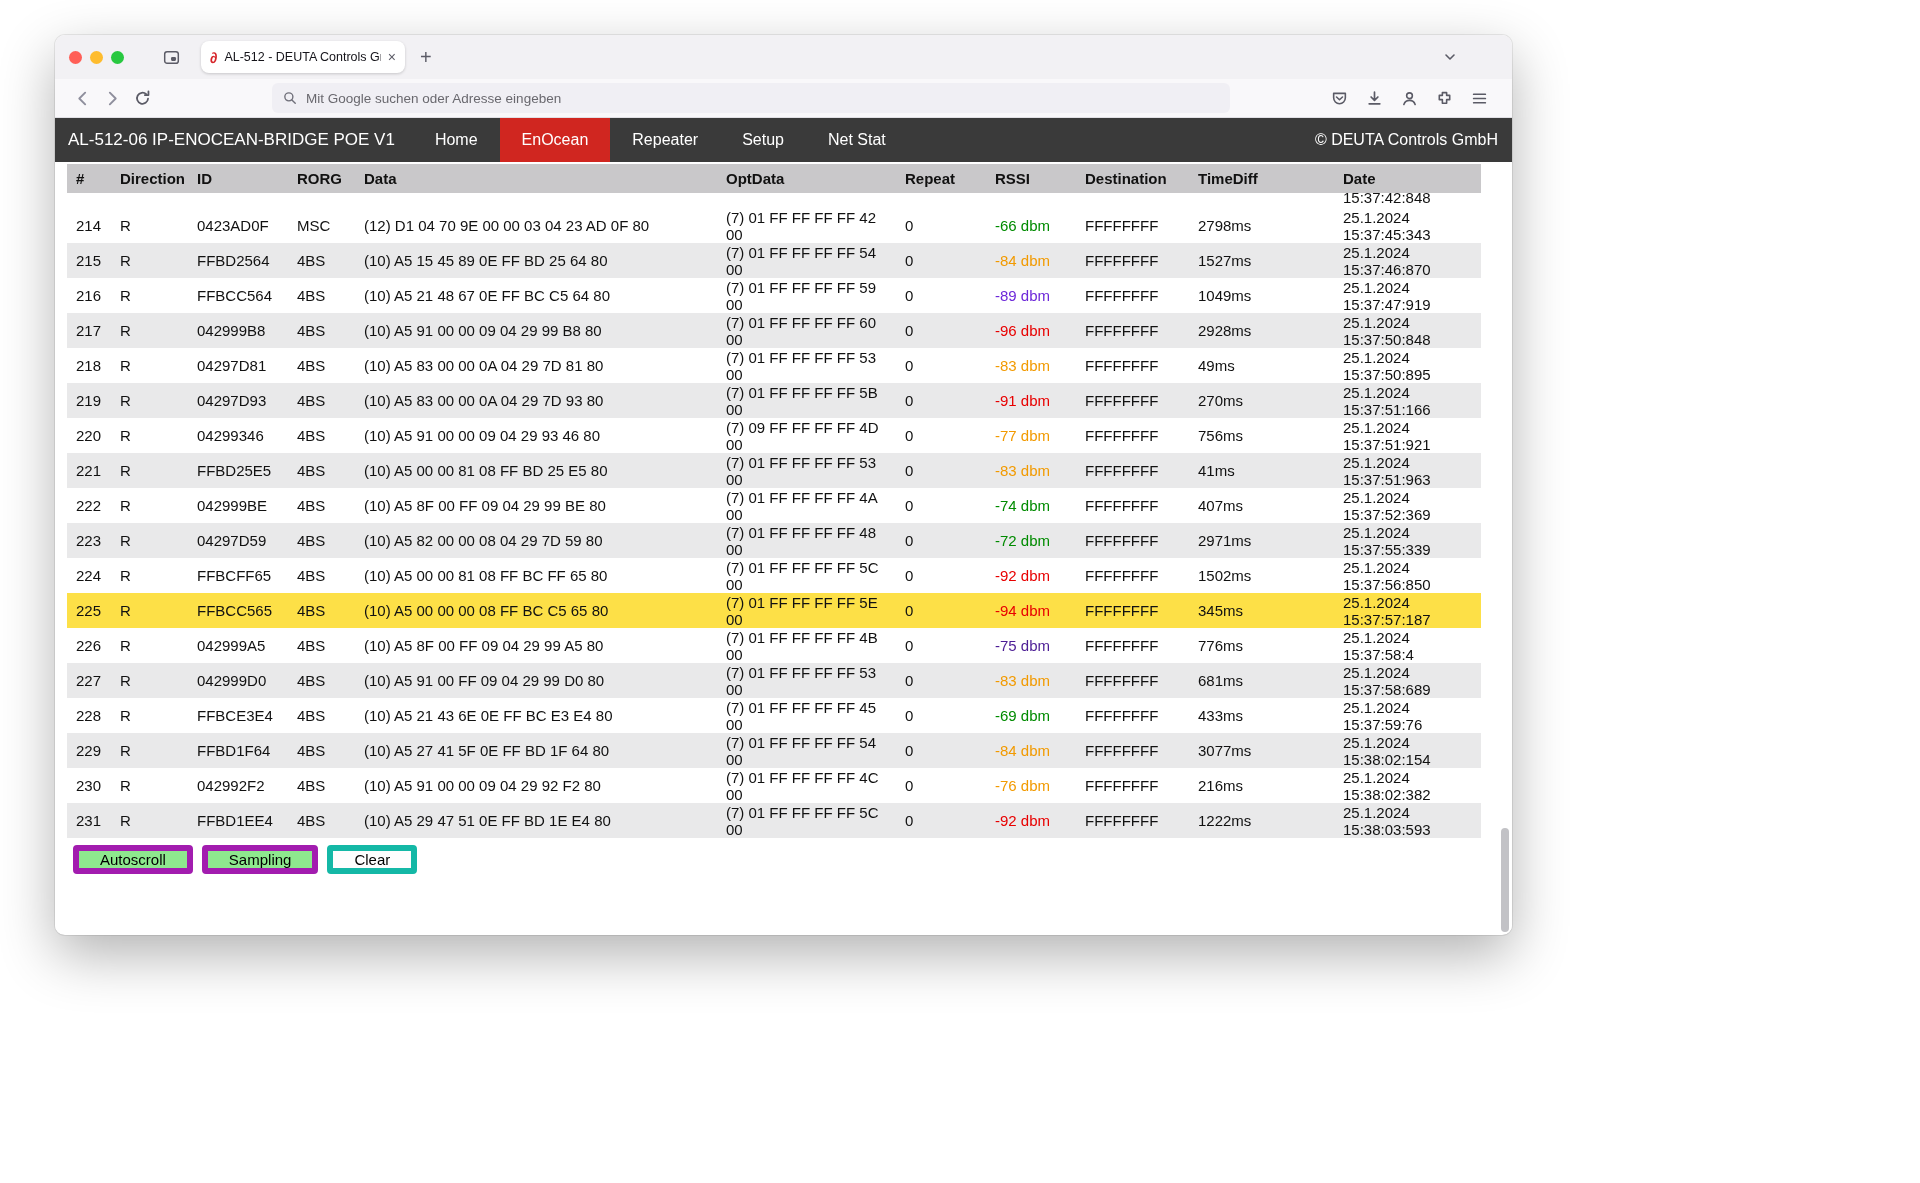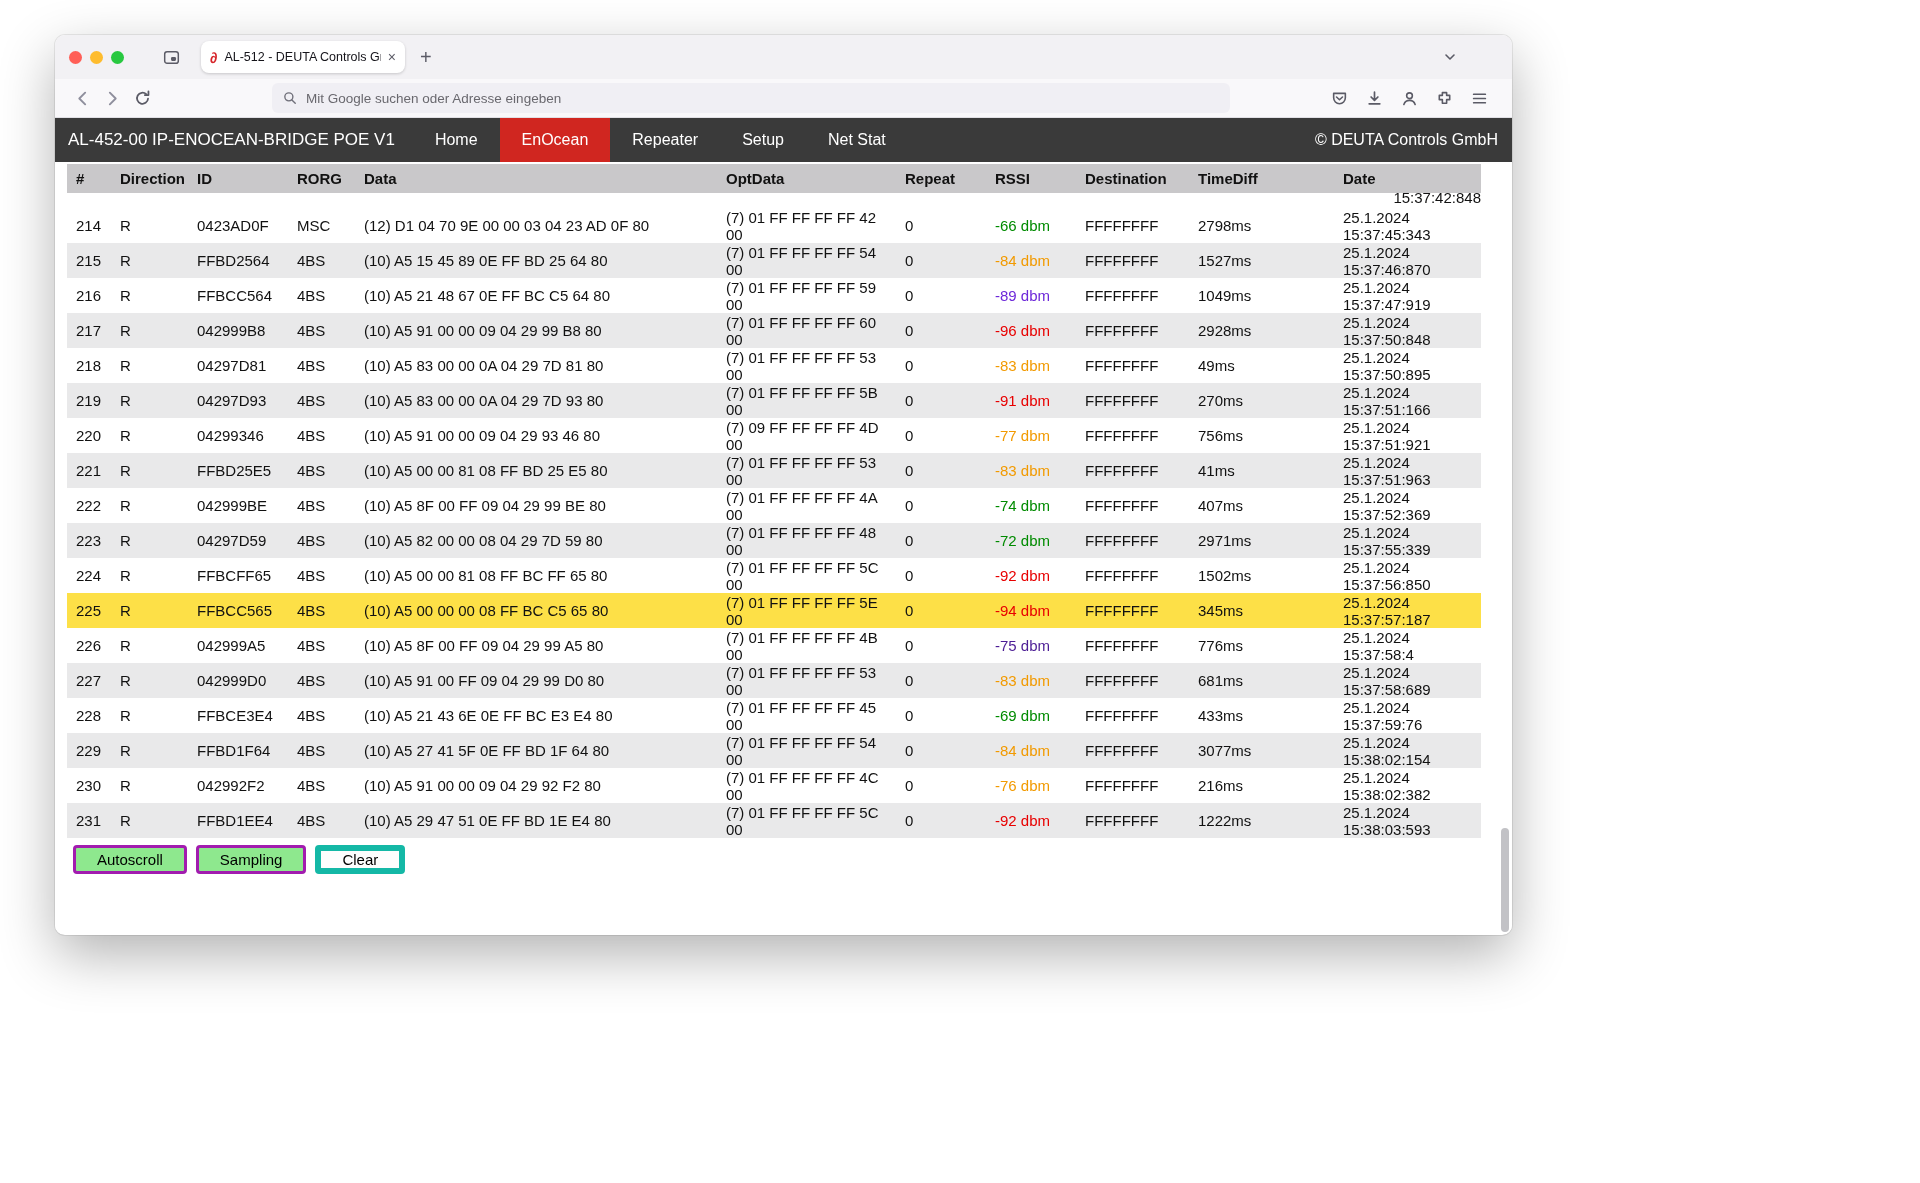--- a/index.html
+++ b/index.html
@@ -39,25 +39,25 @@
   .copyright { margin-left:auto; margin-right:14px; font-size:16px; white-space:nowrap; }
 
   table { border-collapse:collapse; table-layout:fixed; width:1414px; margin:2px 0 0 12px; font-size:15px; color:#111; }
   th { background:#c9c8ca; text-align:left; font-weight:bold; padding:0 0 0 9px; height:29px; }
   td { padding:0 0 0 9px; height:35px; vertical-align:middle; line-height:17px; overflow:hidden; }
   tr.stripe { background:#e9e9ea; }
   tr.hl { background:#fde047; }
   td.rssi { font-weight:normal; }
   .partial-row td { height:15px; }
   .clip { height:15px; overflow:hidden; }
-  .clip span { display:block; line-height:19px; margin-top:-5px;text-align:right; }
+  .clip span { display:block; line-height:19px; margin-top:-5px; }
 
   .footer { margin:7px 0 0 18px; display:flex; gap:9px; }
   .fbtn { height:29px; font-size:15px; border-radius:4px; padding:0 21px; font-family:inherit; color:#000; }
-  .fbtn.green { background:#8ee88e; border:3px solid #a21caf; }
+  .fbtn.green { background:#8ee88e; border:6px solid #a21caf; }
   .fbtn.plain { background:#fdfdfd; border:6px solid #14b8a6; }
 
   .scroll-thumb { position:absolute; right:3px; bottom:2px; width:8px; height:104px; background:#c2c2c6; border-radius:4px; }
 </style>
 </head>
 <body>
 
 <div class="window">
 
   <div class="tabbar">
@@ -139,21 +139,21 @@
         <svg width="17" height="17" viewBox="0 0 16 16">
             <path d="M2.5 4h11M2.5 8h11M2.5 12h11" stroke="#5b5b66" stroke-width="1.6" stroke-linecap="round"></path>
           </svg>
       </span>
     </div>
   </div>
 
   <div class="page">
 
     <div class="appheader">
-      <span class="app-title">AL-452-00 IP-ENOCEAN-BRIDGE POE V1</span>
+      <span class="app-title">AL-512-06 IP-ENOCEAN-BRIDGE POE V1</span>
       <div class="app-nav">
           <div class="nav-item">Home</div>
           <div class="nav-item active">EnOcean</div>
           <div class="nav-item">Repeater</div>
           <div class="nav-item">Setup</div>
           <div class="nav-item">Net Stat</div>
         </div>
       <span class="copyright">© DEUTA Controls GmbH</span>
     </div>
 

